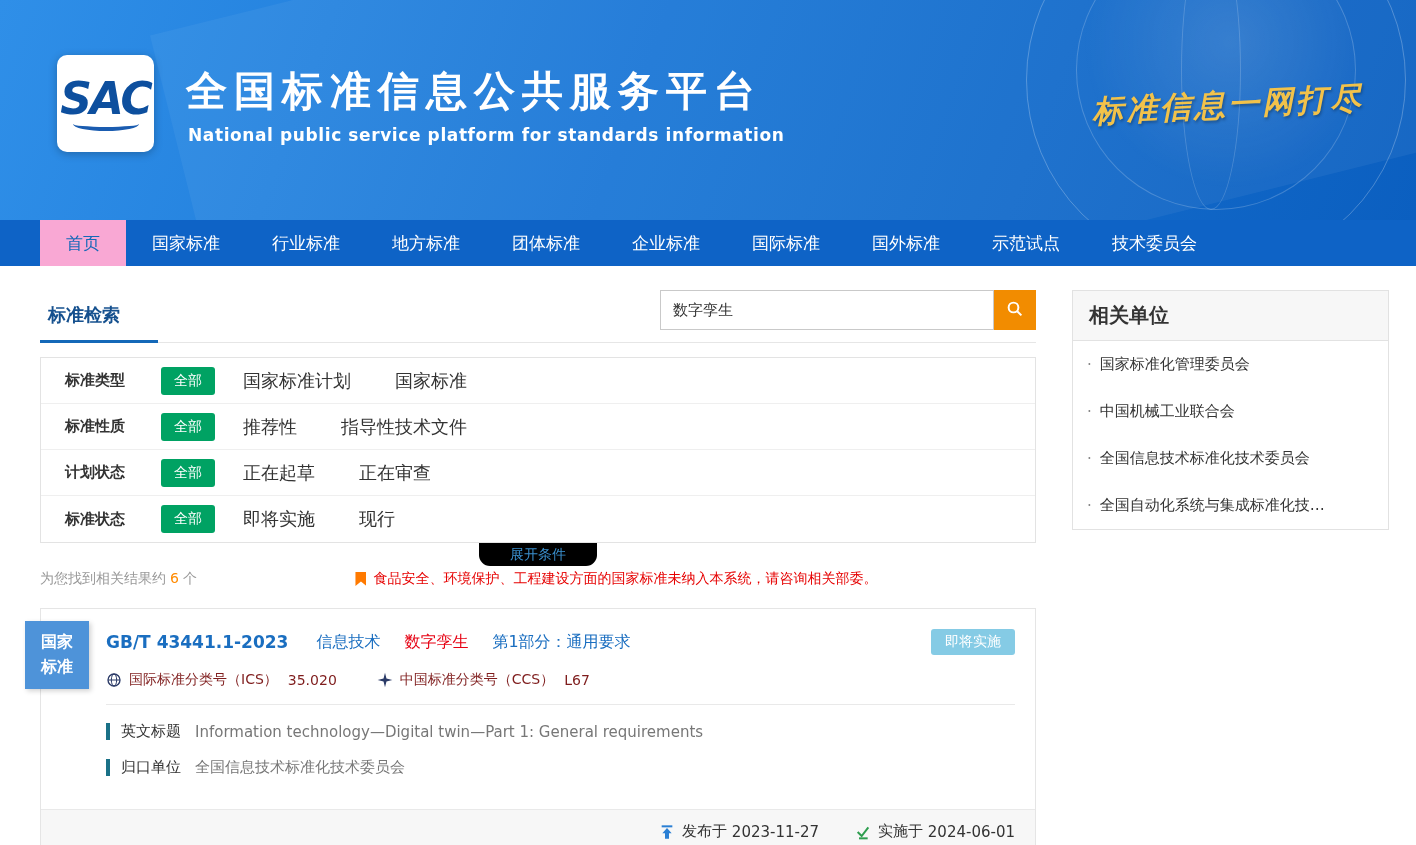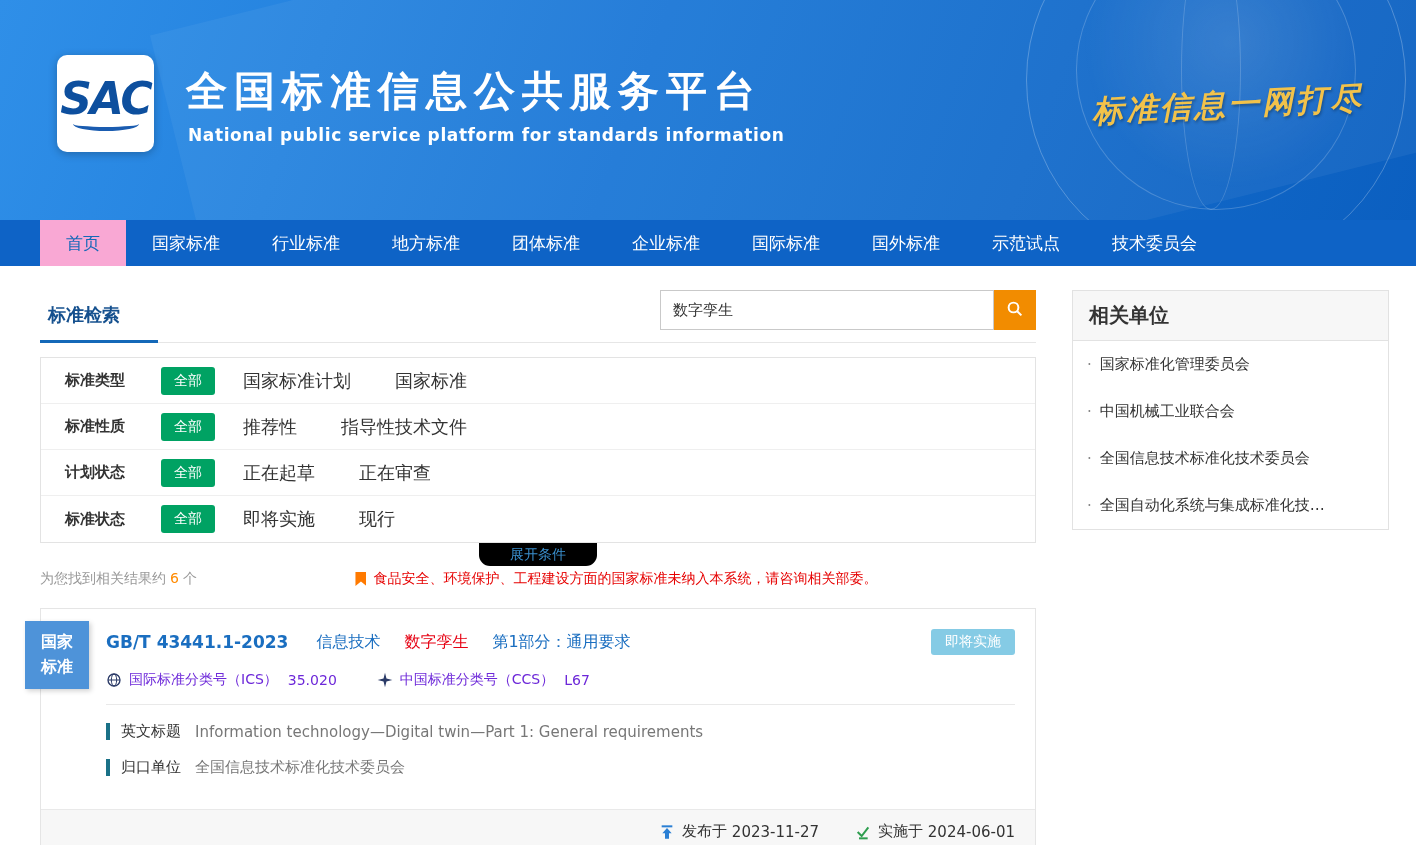--- a/index.html
+++ b/index.html
@@ -78,21 +78,21 @@
   .card-badge { position:absolute; left:-16px; top:12px; width:64px; height:68px;
     background:#4e93d9; color:#fff; font-size:16px; font-weight:bold; text-align:center;
     padding-top:9px; line-height:1.55; box-shadow:2px 2px 5px rgba(0,0,0,0.18); }
   .card-body { padding:20px 20px 16px 65px; }
   .card-title-row { display:flex; align-items:center;gap:16px; }
   .std-code { color:#1a6ec0; font-weight:bold; font-size:17px; margin-right:12px; cursor:pointer; }
   .t-blue { color:#1a6ec0; font-size:16px; margin-right:8px; cursor:pointer; }
   .t-red { color:#e60012; font-size:16px; margin-right:8px; cursor:pointer; }
   .status-badge { margin-left:auto; background:#85cbe5; color:#fff; font-size:14px;
     padding:4px 14px; border-radius:3px; }
-  .meta-row { display:flex; align-items:center; margin-top:16px; font-size:14px; color:#6d28d9; }
+  .meta-row { display:flex; align-items:center; margin-top:16px; font-size:14px; color:#7f1d1d; }
   .meta-group { display:flex; align-items:center; }
   .meta-group + .meta-group { margin-left:40px; }
   .meta-icon { margin-right:7px; display:flex; }
   .meta-label { margin-right:10px; }
   .card-divider { border-top:1px solid #e9e9e9; margin-top:15px; }
   .info-row { display:flex; align-items:center; margin-top:17px; font-size:15px; }
   .vbar { width:4px; height:17px; background:#1a7187; margin-right:11px; }
   .info-label { color:#333; margin-right:14px; }
   .info-value { color:#777; }
   .card-footer { margin-top:16px; background:#f7f7f7; border-top:1px solid #e9e9e9;

